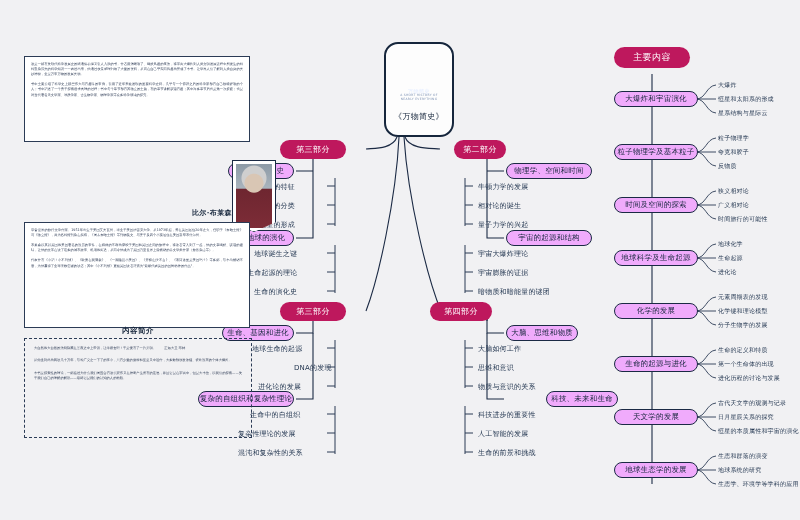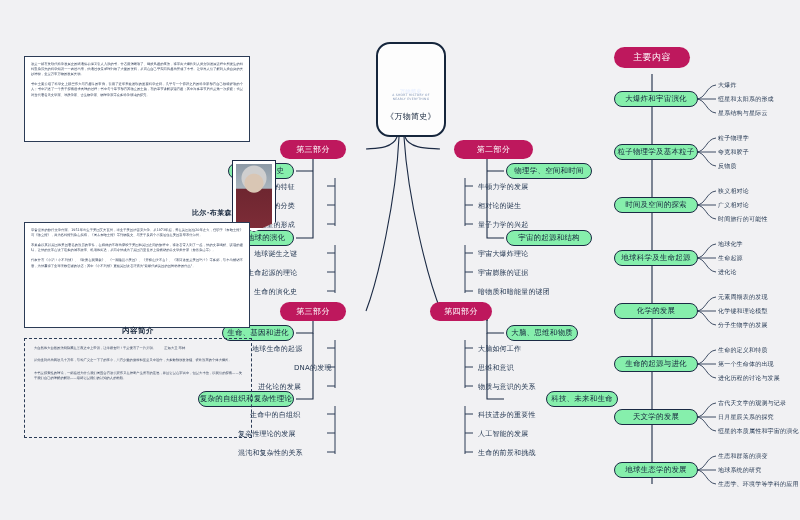--- a/index.html
+++ b/index.html
@@ -10,21 +10,21 @@
     overflow:hidden;
     position:relative;
     color:#1d2b3f;
   }
   #stage{position:absolute;inset:0;width:800px;height:520px;}
   svg.links{position:absolute;left:0;top:0;width:800px;height:520px;pointer-events:none;}
   .node{position:absolute;box-sizing:border-box;}
 
   
   .center-node{
-    left:376px;top:42px;width:70px;height:95px;
+    left:384px;top:42px;width:70px;height:95px;
     border:2px solid #16263c;border-radius:14px;
     background:#fdfdfd;
     display:flex;flex-direction:column;align-items:center;justify-content:flex-start;
     padding-top:5px;
   }
   .book-cover{
     width:42px;height:58px;
     background:
       radial-gradient(1px 1px at 10px 12px,#ffffff 50%,transparent 51%),
       radial-gradient(1px 1px at 28px 22px,#e8eefc 50%,transparent 51%),
@@ -51,21 +51,21 @@
   
   .pill-dark{
     background:#be185d;color:#ffffff;
     border-radius:11px;
     font-size:8px;
     display:flex;align-items:center;justify-content:center;
     height:19px;white-space:nowrap;letter-spacing:.4px;
   }
   
   .pill-light{
-    background:#86efac;color:#16263c;
+    background:#f0abfc;color:#16263c;
     border:1.2px solid #1b2a44;border-radius:10px;
     font-size:7.5px;
     display:flex;align-items:center;justify-content:center;
     height:16px;white-space:nowrap;letter-spacing:.2px;
   }
   
   .leaf{
     font-size:7px;color:#253852;white-space:nowrap;
     height:11px;display:flex;align-items:center;letter-spacing:.2px;
   }
@@ -191,21 +191,21 @@
   <div class="node pill-light" style="left:228px;top:163px;width:66px;">恒星的生命史</div>
   <div class="node leaf" style="left:259px;top:181px;">太阳的特征</div>
   <div class="node leaf" style="left:259px;top:200px;">恒星的分类</div>
   <div class="node leaf" style="left:259px;top:219px;">恒星的形成</div>
 
   <div class="node pill-light" style="left:238px;top:230px;width:56px;">地球的演化</div>
   <div class="node leaf" style="left:254px;top:248px;">地球诞生之谜</div>
   <div class="node leaf" style="left:247px;top:267px;">生命起源的理论</div>
   <div class="node leaf" style="left:254px;top:286px;">生命的演化史</div>
 
-  <div class="node pill-dark" style="left:454px;top:140px;width:79px;">第二部分</div>
+  <div class="node pill-dark" style="left:454px;top:140px;width:52px;">第二部分</div>
   <div class="node pill-light" style="left:506px;top:163px;width:86px;">物理学、空间和时间</div>
   <div class="node leaf" style="left:478px;top:181px;">牛顿力学的发展</div>
   <div class="node leaf" style="left:478px;top:200px;">相对论的诞生</div>
   <div class="node leaf" style="left:478px;top:219px;">量子力学的兴起</div>
 
   <div class="node pill-light" style="left:506px;top:230px;width:86px;">宇宙的起源和结构</div>
   <div class="node leaf" style="left:478px;top:248px;">宇宙大爆炸理论</div>
   <div class="node leaf" style="left:478px;top:267px;">宇宙膨胀的证据</div>
   <div class="node leaf" style="left:478px;top:286px;">暗物质和暗能量的谜团</div>
 

